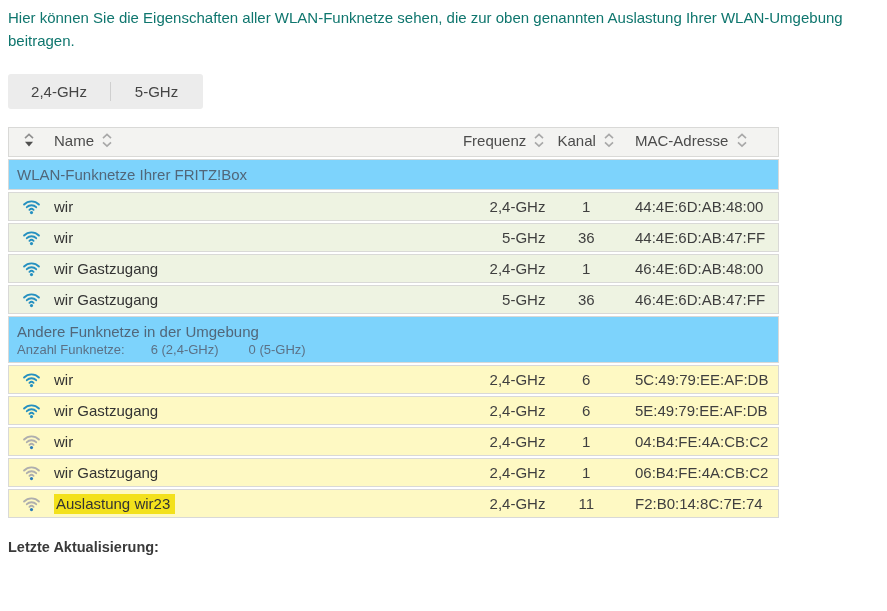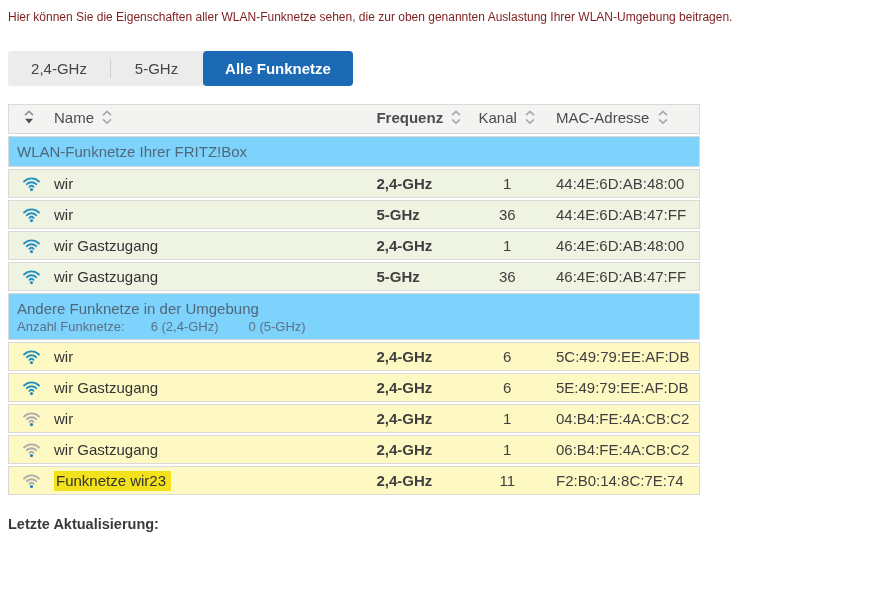--- a/index.html
+++ b/index.html
@@ -9,21 +9,21 @@
     color:#3c3c3c;
     width:887px; height:611px; overflow:hidden;
   }
   .page { padding:6px 8px 0 8px; }
 
   .page-title {
     font-size:17.5px; font-weight:700; color:#2b2b2b;
     margin:4px 0 15px 0;
   }
   .page-desc {
-    font-size:12px; line-height:23px; color:#7f1d1d;
+    font-size:15px; line-height:23px; color:#0f766e;
     margin:0 0 22px 0; max-width:862px;
   }
 
   
   .tabs {
     display:inline-flex; background:#ececec; border-radius:3px;
     margin-bottom:16px; align-items:stretch;
   }
   .tab {
     font-size:15px; color:#454545; text-align:center;
@@ -35,40 +35,40 @@
     content:""; position:absolute; left:0; top:8px; bottom:8px;
     width:1px; background:#cfcfcf;
   }
   .tab.active {
     background:#1c69b4; color:#fff; font-weight:700;
     border-radius:4px; width:150px;
   }
 
   
   table.wlan {
-    width:692px; border-collapse:separate; border-spacing:0 2px;
+    width:771px; border-collapse:separate; border-spacing:0 2px;
     font-size:15px; margin-top:0;
   }
   col.c-icon { width:40px; }
   col.c-freq { width:102px; }
   col.c-kanal { width:60px; }
   col.c-mac { width:158px; }
 
   th, td { padding:4px 6px; vertical-align:middle; }
   tr.bordered > th, tr.bordered > td {
     border-top:1px solid #d9d9d7; border-bottom:1px solid #d9d9d7;
   }
   tr.bordered > th:first-child, tr.bordered > td:first-child { border-left:1px solid #d9d9d7; }
   tr.bordered > th:last-child,  tr.bordered > td:last-child  { border-right:1px solid #d9d9d7; }
 
   thead th {
     background:#f3f3f1; color:#4c4c4c; font-weight:400;
     text-align:left; height:29px; white-space:nowrap;
   }
-  th.col-freq, td.cell-freq { text-align:left;font-weight:bold; }
+  th.col-freq, td.cell-freq { text-align:right; }
   th.col-kanal, td.cell-kanal { text-align:center; }
   th.col-mac, td.cell-mac { text-align:left; padding-left:14px; }
   th.col-icon { text-align:center; }
 
   .caret-icon { display:inline-block; vertical-align:middle; margin-left:3px; }
   .sortall-icon { display:inline-block; vertical-align:middle; }
 
   td.cell-icon { text-align:center; padding:2px 0 0 6px; }
   td.cell-name { color:#333; }
   td.cell-freq, td.cell-kanal, td.cell-mac { color:#3f3f3f; white-space:nowrap; }
@@ -96,21 +96,20 @@
 </head>
 <body>
 
 <div class="page">
 
   <p class="page-desc">Hier können Sie die Eigenschaften aller WLAN-Funknetze sehen, die zur oben genannten Auslastung Ihrer WLAN-Umgebung beitragen.</p>
 
   <div class="tabs">
     <div class="tab tab-24">2,4-GHz</div>
     <div class="tab tab-5 tab-sep">5-GHz</div>
-    <div class="tab active">Alle Funknetze</div>
   </div>
 
   <table class="wlan">
     <colgroup>
       <col class="c-icon">
         <col>
         <col class="c-freq">
         <col class="c-kanal">
         <col class="c-mac">
     </colgroup>
@@ -271,21 +270,21 @@
           <td class="cell-kanal">1</td>
           <td class="cell-mac">06:B4:FE:4A:CB:C2</td>
         </tr>
         <tr class="row bordered">
           <td class="cell-icon"><svg width="19" height="17" viewBox="0 0 24 21">
     <path d="M2.6 8 A13 13 0 0 1 21.4 8" stroke="#aeaeae" stroke-width="2.4" fill="none" stroke-linecap="round"></path>
     <path d="M6.1 11.4 A8.1 8.1 0 0 1 17.9 11.4" stroke="#aeaeae" stroke-width="2.4" fill="none" stroke-linecap="round"></path>
     <path d="M9.4 14.7 A3.7 3.7 0 0 1 14.6 14.7" stroke="#aeaeae" stroke-width="2.4" fill="none" stroke-linecap="round"></path>
     <circle cx="12" cy="18.2" r="2" fill="#2b7cb8"></circle>
   </svg></td>
-          <td class="cell-name"><span class="hl">Funknetze wir23</span></td>
+          <td class="cell-name"><span class="hl">Auslastung wir23</span></td>
           <td class="cell-freq">2,4-GHz</td>
           <td class="cell-kanal">11</td>
           <td class="cell-mac">F2:B0:14:8C:7E:74</td>
         </tr>
       </tbody>
   </table>
 
   <div class="footer">
     <span class="f-label">Letzte Aktualisierung:</span>
 

